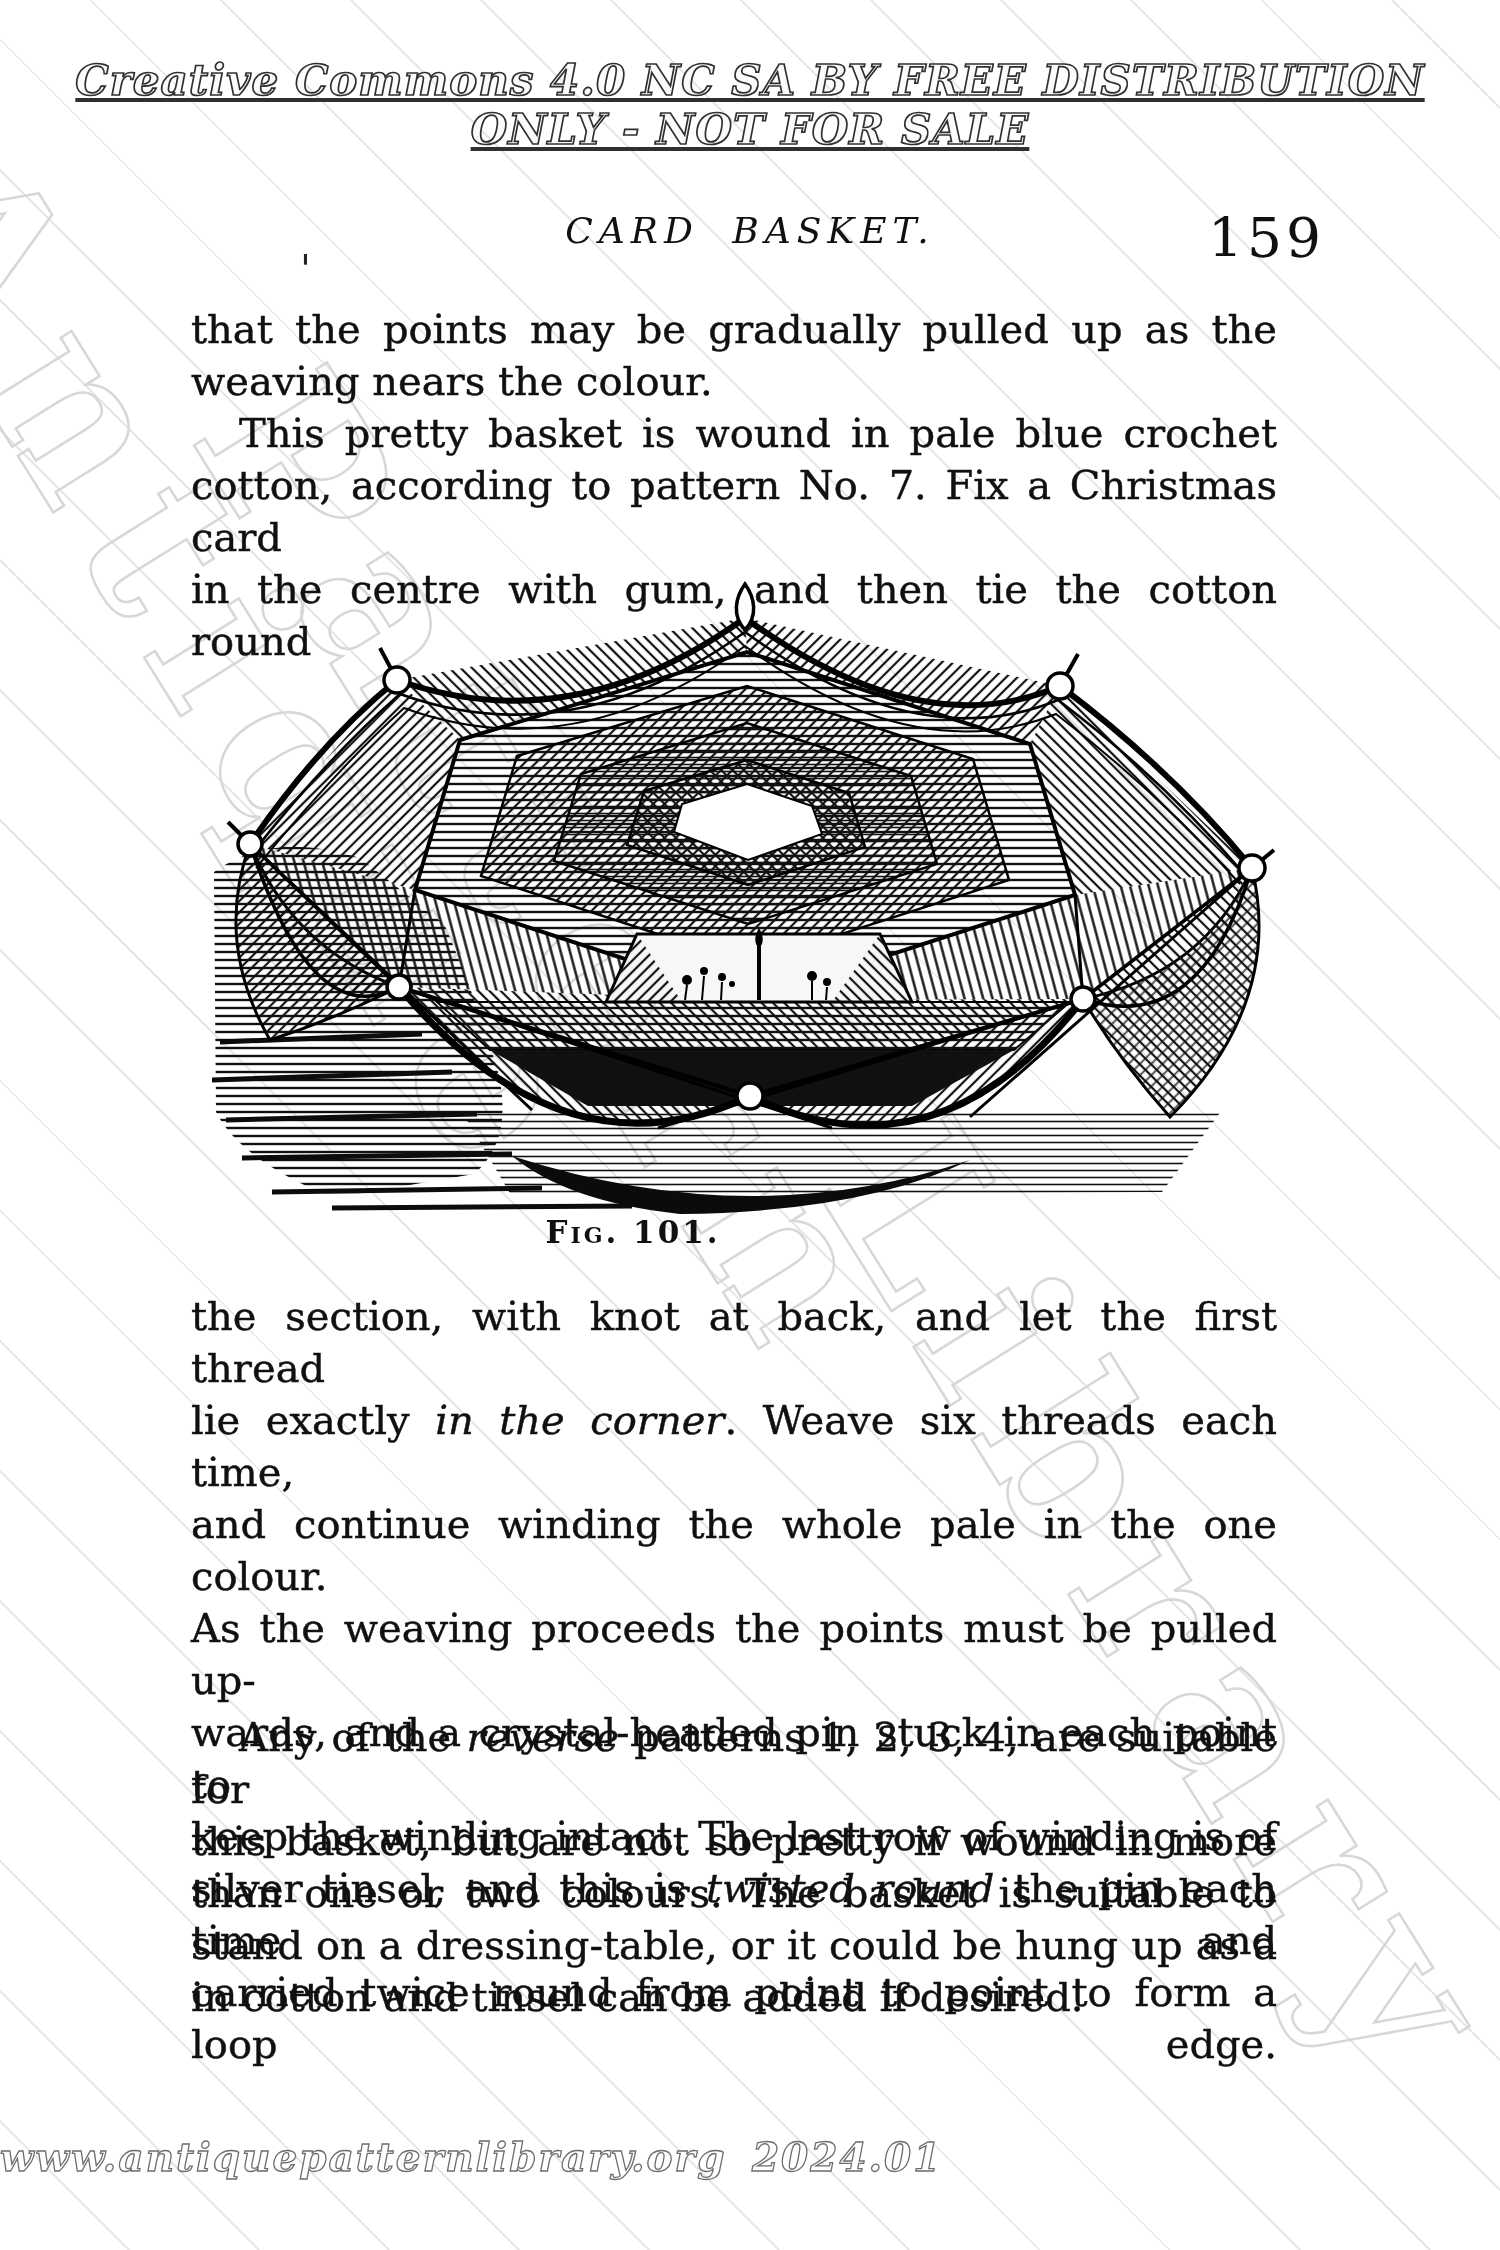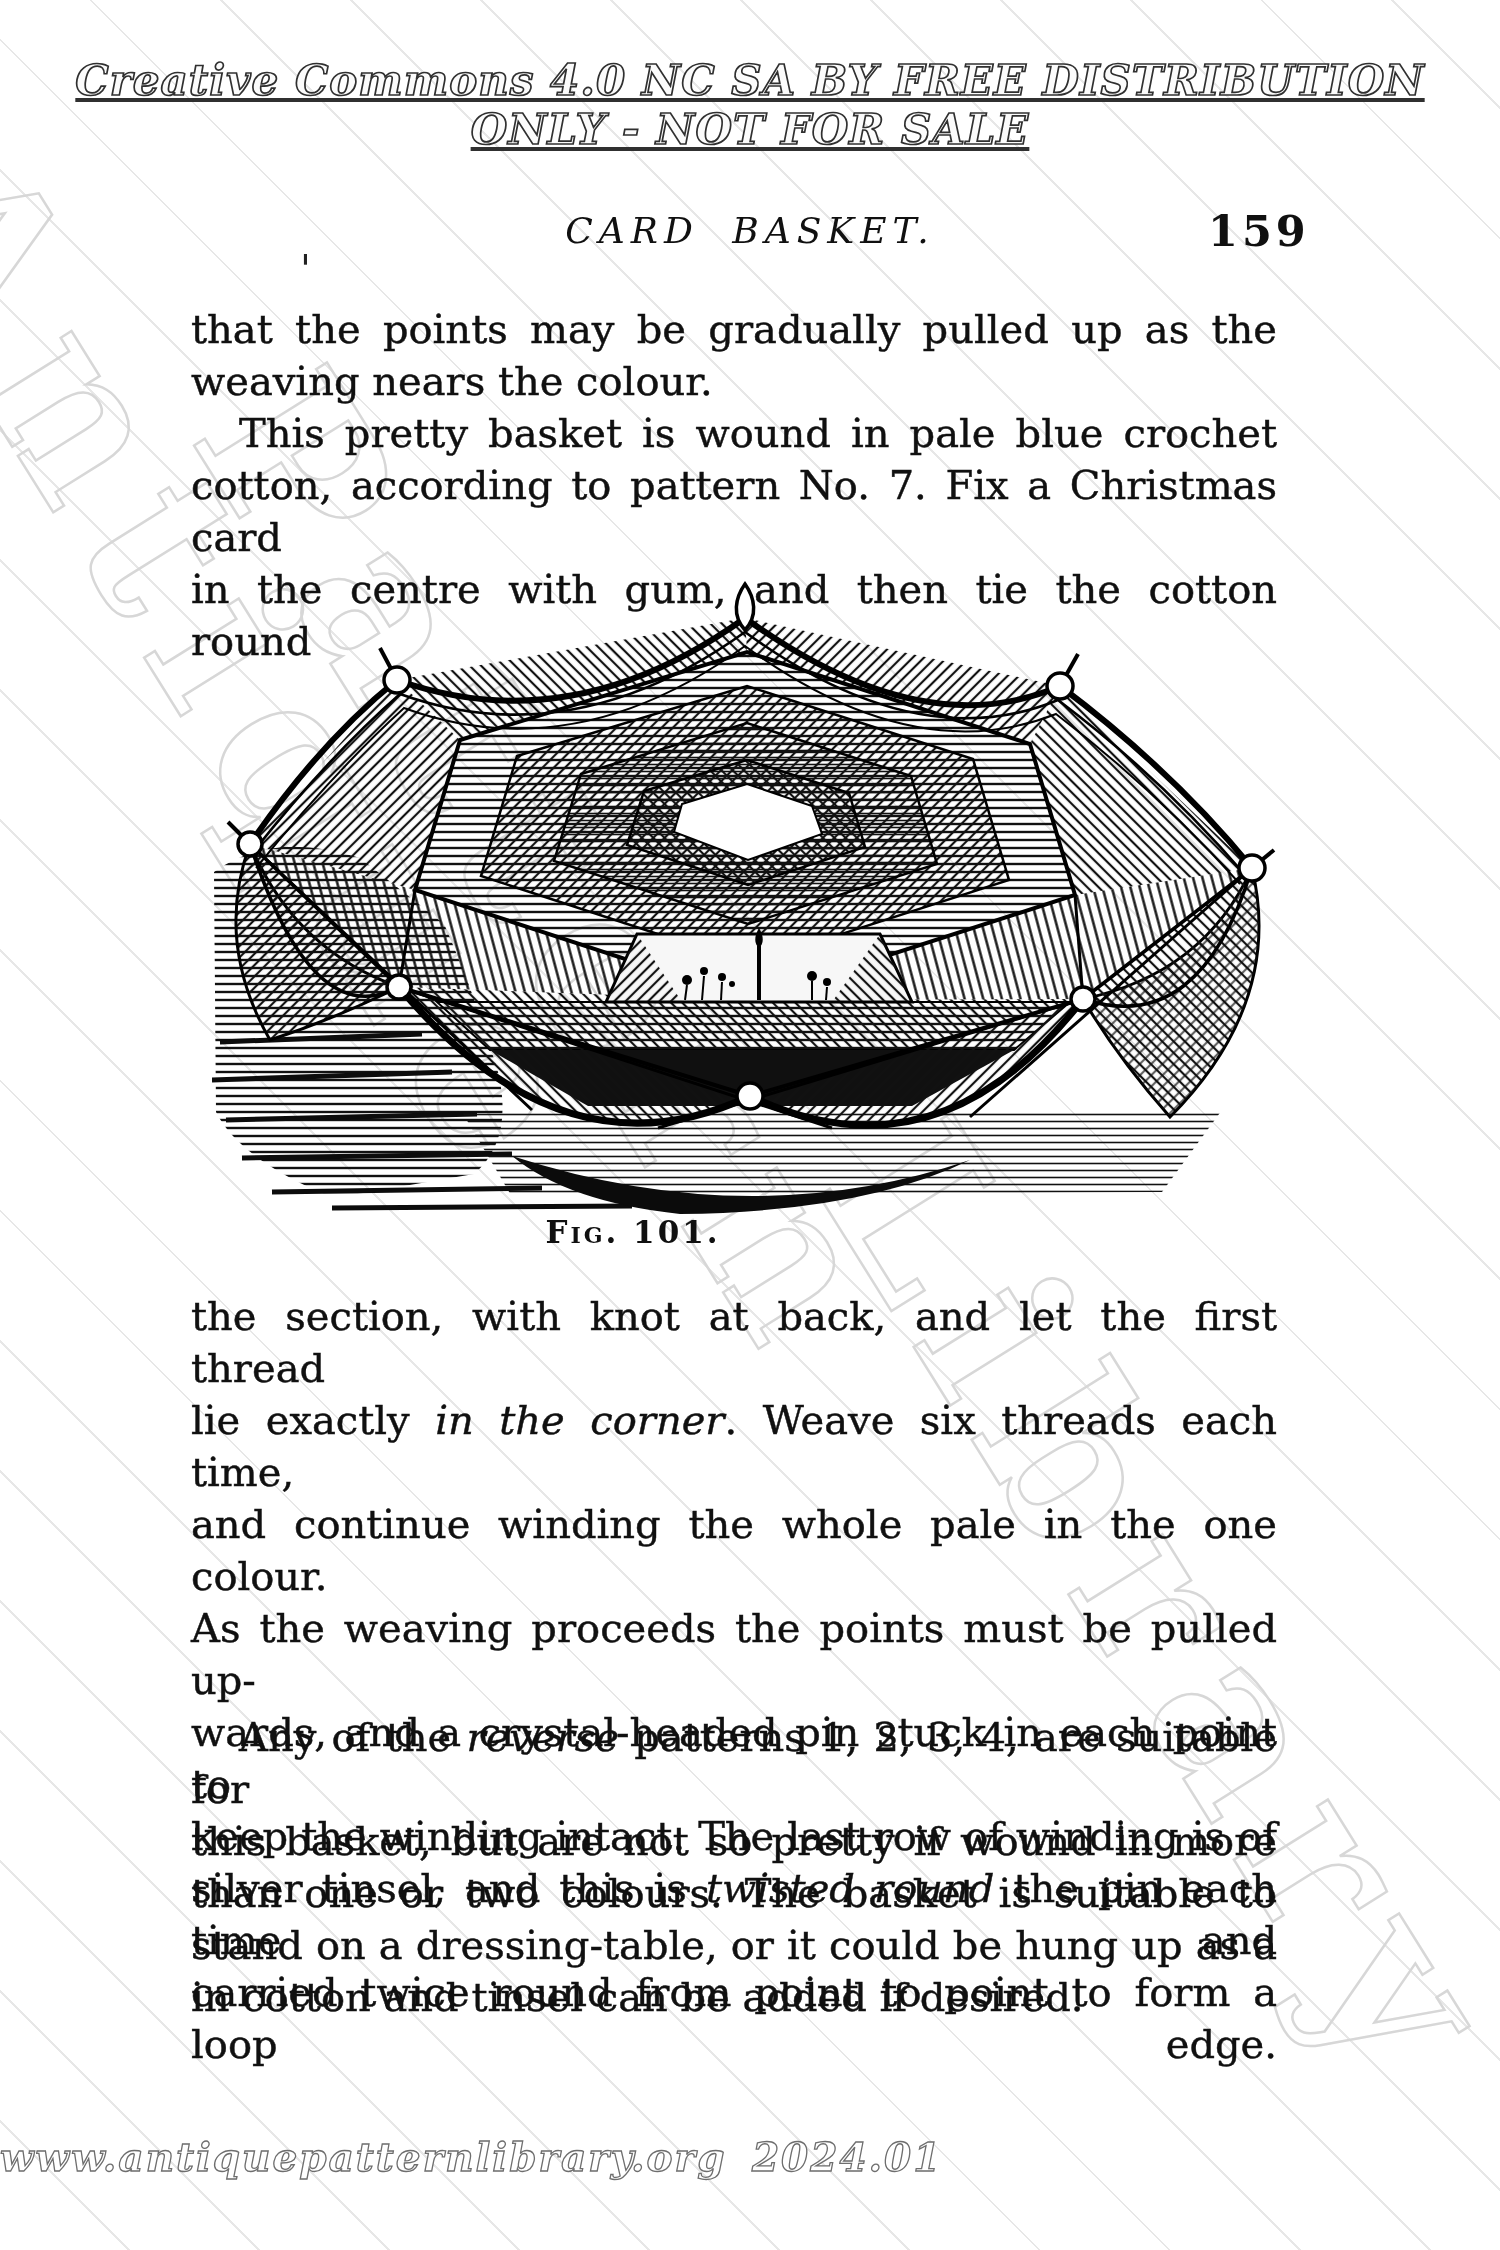--- a/index.html
+++ b/index.html
@@ -24,21 +24,21 @@
   .banner{
     position:absolute; top:56px; left:0; width:1500px; text-align:center;
     font-style:italic; font-weight:bold; font-size:42px; letter-spacing:1px;
     color:#3a3a3a;text-decoration:underline; -webkit-text-fill-color:#fbfbfb; -webkit-text-stroke:1.7px #303030;
   }
   .running-head{
     position:absolute; top:210px; left:0; width:1500px; text-align:center;
     font-style:italic; font-weight:normal; font-size:36px; letter-spacing:6px; word-spacing:16px;
   }
   .page-num{
-    position:absolute; top:206px; left:1208px; font-size:43px; letter-spacing:4px; font-weight:700;
+    position:absolute; top:206px; left:1208px; font-size:55px; letter-spacing:4px; font-weight:400;
   }
   .artifact{position:absolute; top:246px; left:300px; font-size:40px; color:#222;}
   .para{
     position:absolute; left:191px; width:1086px;
     font-size:40px; line-height:52px; -webkit-text-stroke:0.45px #141414;
   }
   .para-1{top:303px;}
   .para-2{top:1290px;}
   .para-3{top:1711px;}
   .line{text-align:justify;}

